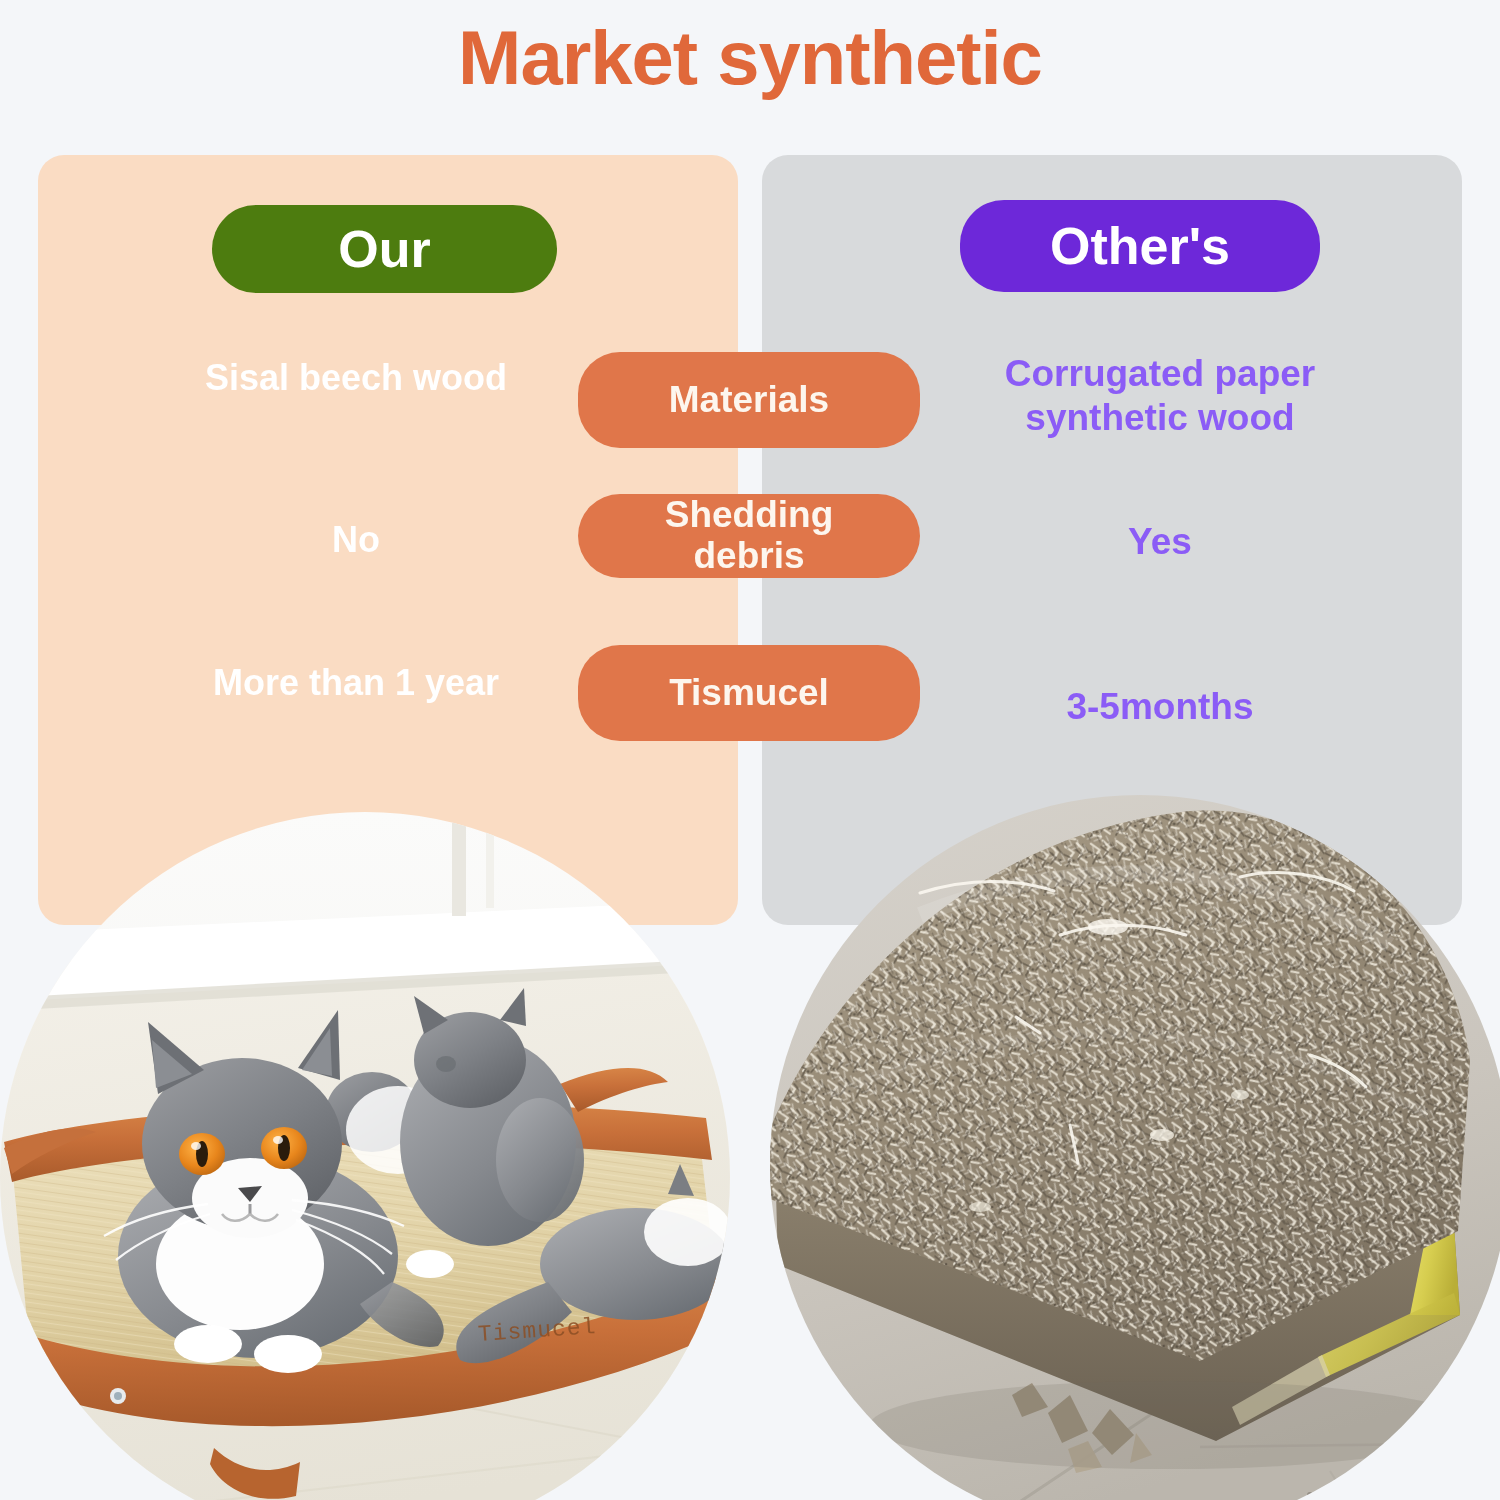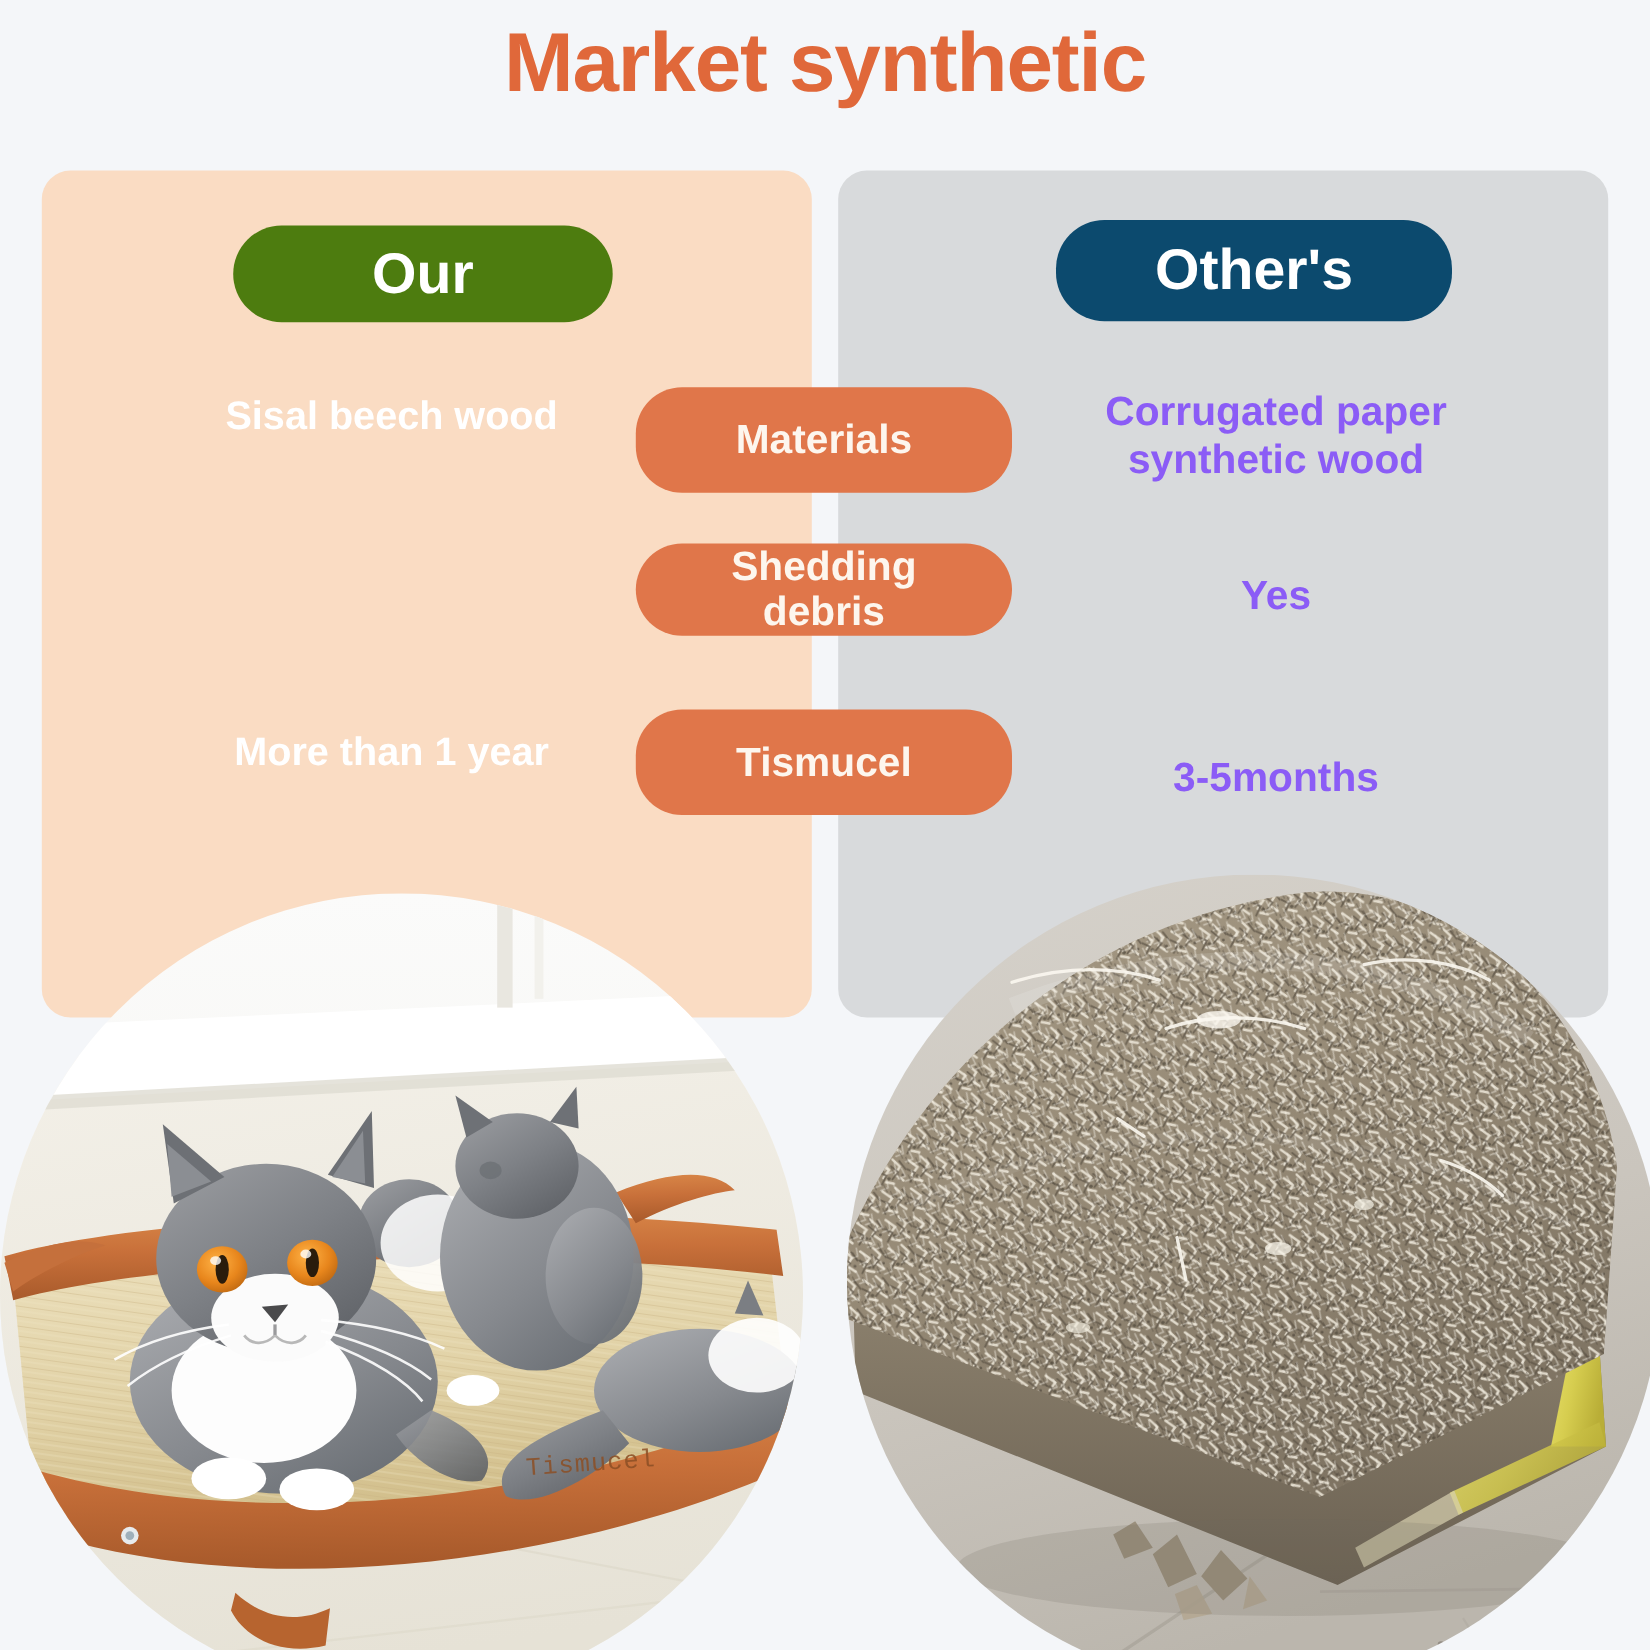--- a/index.html
+++ b/index.html
@@ -62,21 +62,21 @@
     top: 205px;
     width: 345px;
     height: 88px;
     background: #4d7c0f;
   }
   #pill-others {
     left: 960px;
     top: 200px;
     width: 360px;
     height: 92px;
-    background: #0c4a6e;
+    background: #6d28d9;
   }
 
   
   .row {
     position: absolute;
     left: 0;
     width: 1500px;
     height: 100px;
   }
   #row-0 { top: 340px; padding-left: 44px; }
@@ -176,20 +176,21 @@
 
 <div class="header-pill" id="pill-others">Other's</div>
 
 <div class="row" id="row-0">
   <div class="our-value">Sisal beech wood</div>
   <div class="attr-pill">Materials</div>
   <div class="other-value">Corrugated paper<br>synthetic wood</div>
 </div>
 
 <div class="row" id="row-1">
+  <div class="our-value">No</div>
   <div class="attr-pill">Shedding<br>debris</div>
   <div class="other-value">Yes</div>
 </div>
 
 <div class="row" id="row-2">
   <div class="our-value">More than 1 year</div>
   <div class="attr-pill">Tismucel</div>
   <div class="other-value">3-5months</div>
 </div>
 

